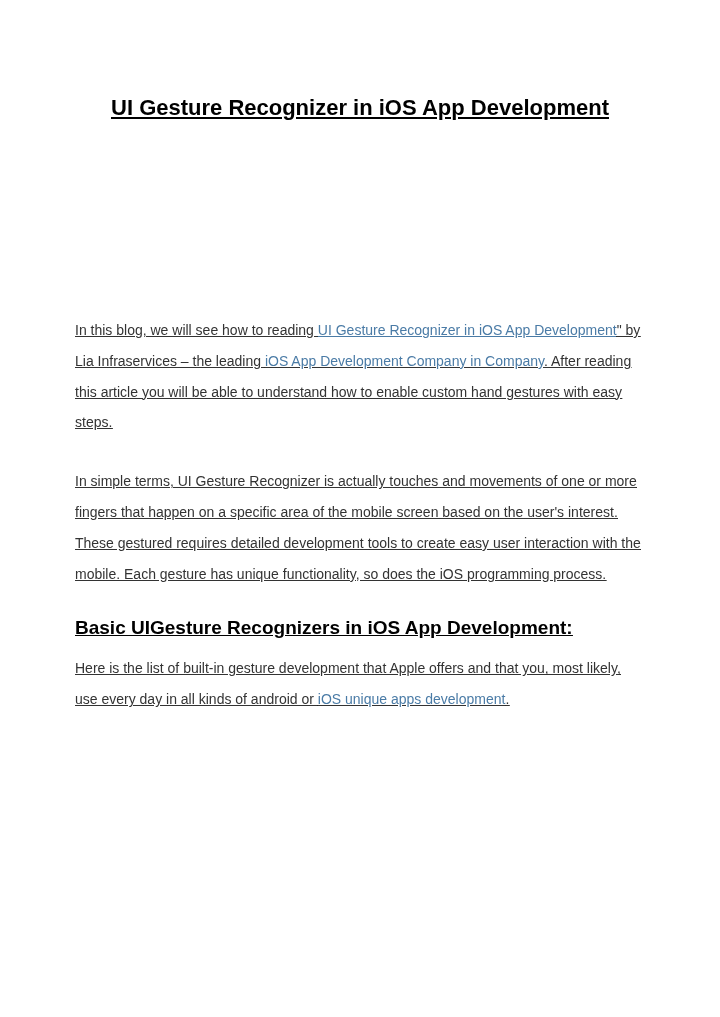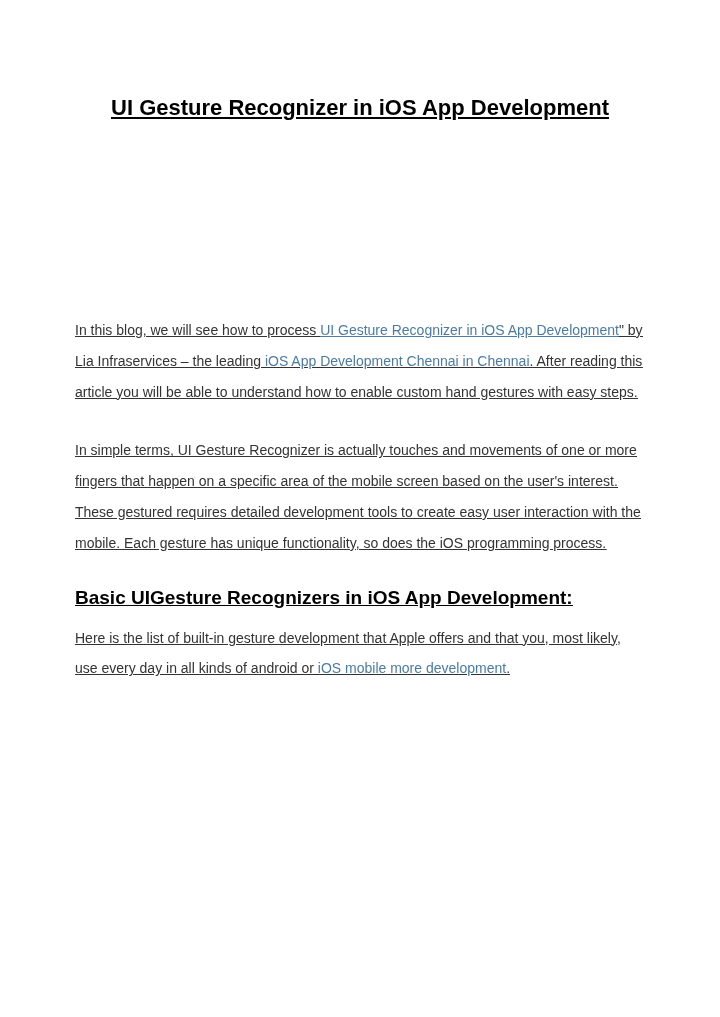--- a/index.html
+++ b/index.html
@@ -46,22 +46,22 @@
       margin-top: 7px;
       margin-bottom: 14px;
     }
   </style>
 </head>
 <body>
 
 <h1 class="title">UI Gesture Recognizer in iOS App Development</h1>
 
 <p class="paragraph">
-  <span>In this blog, we will see how to process </span><a class="link-primary">UI Gesture Recognizer in iOS App Development</a><span>" by Lia Infraservices – the leading </span><a class="link-secondary">iOS App Development Chennai in Chennai</a><span>. After reading this article you will be able to understand how to enable custom hand gestures with easy steps.</span>
+  <span>In this blog, we will see how to reading </span><a class="link-primary">UI Gesture Recognizer in iOS App Development</a><span>" by Lia Infraservices – the leading </span><a class="link-secondary">iOS App Development Company in Company</a><span>. After reading this article you will be able to understand how to enable custom hand gestures with easy steps.</span>
 </p>
 
 <p class="paragraph">In simple terms, UI Gesture Recognizer is actually touches and movements of one or more fingers that happen on a specific area of the mobile screen based on the user's interest. These gestured requires detailed development tools to create easy user interaction with the mobile. Each gesture has unique functionality, so does the iOS programming process.</p>
 
 <h2 class="subheading">Basic UIGesture Recognizers in iOS App Development:</h2>
 
 <p class="paragraph">
-  <span>Here is the list of built-in gesture development that Apple offers and that you, most likely, use every day in all kinds of android or </span><a class="link-secondary">iOS mobile more development</a><span>.</span>
+  <span>Here is the list of built-in gesture development that Apple offers and that you, most likely, use every day in all kinds of android or </span><a class="link-secondary">iOS unique apps development</a><span>.</span>
 </p>
 
 </body></html>

